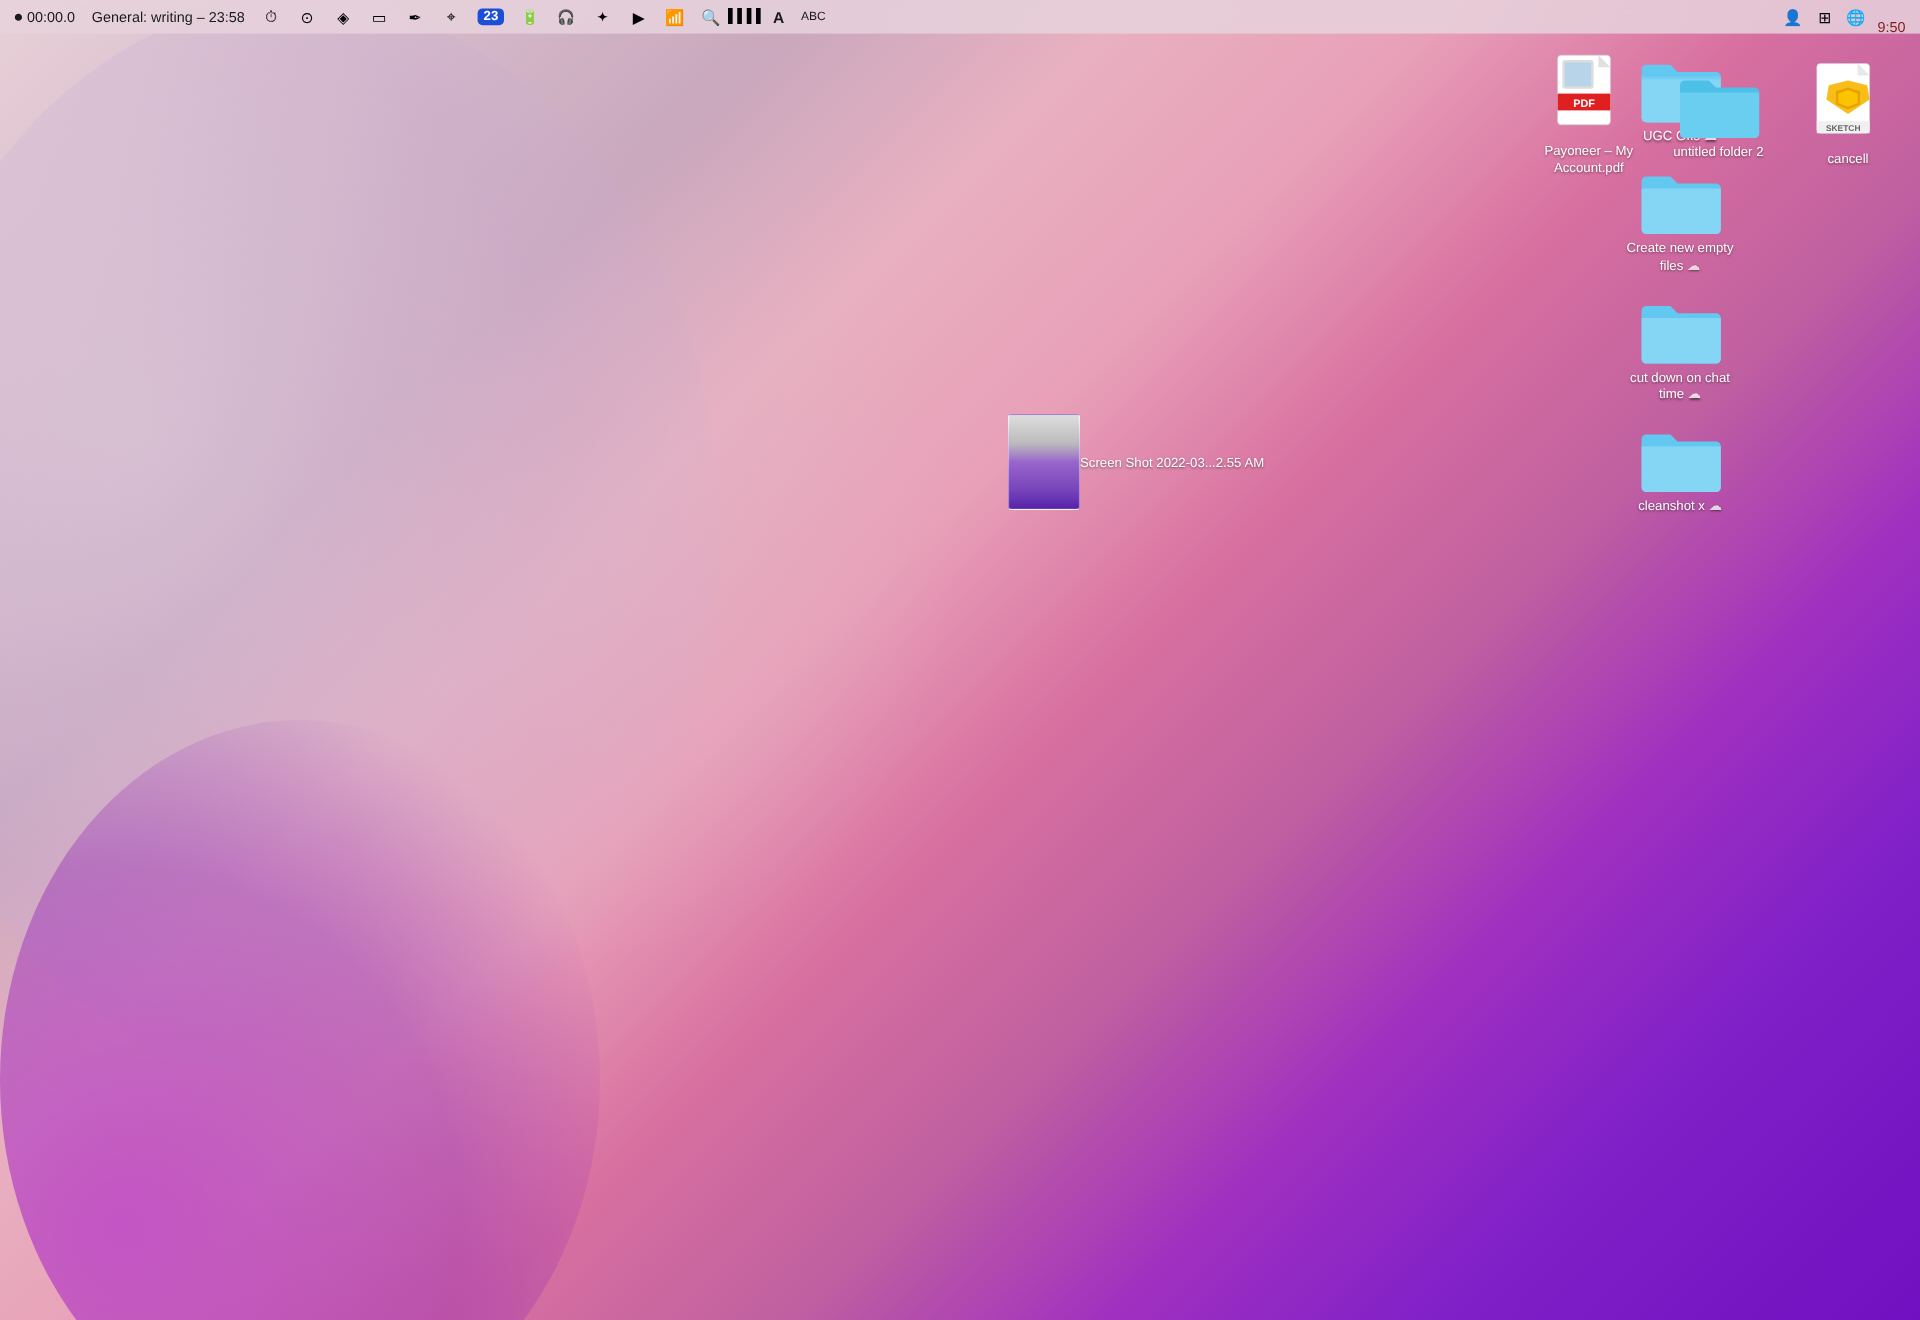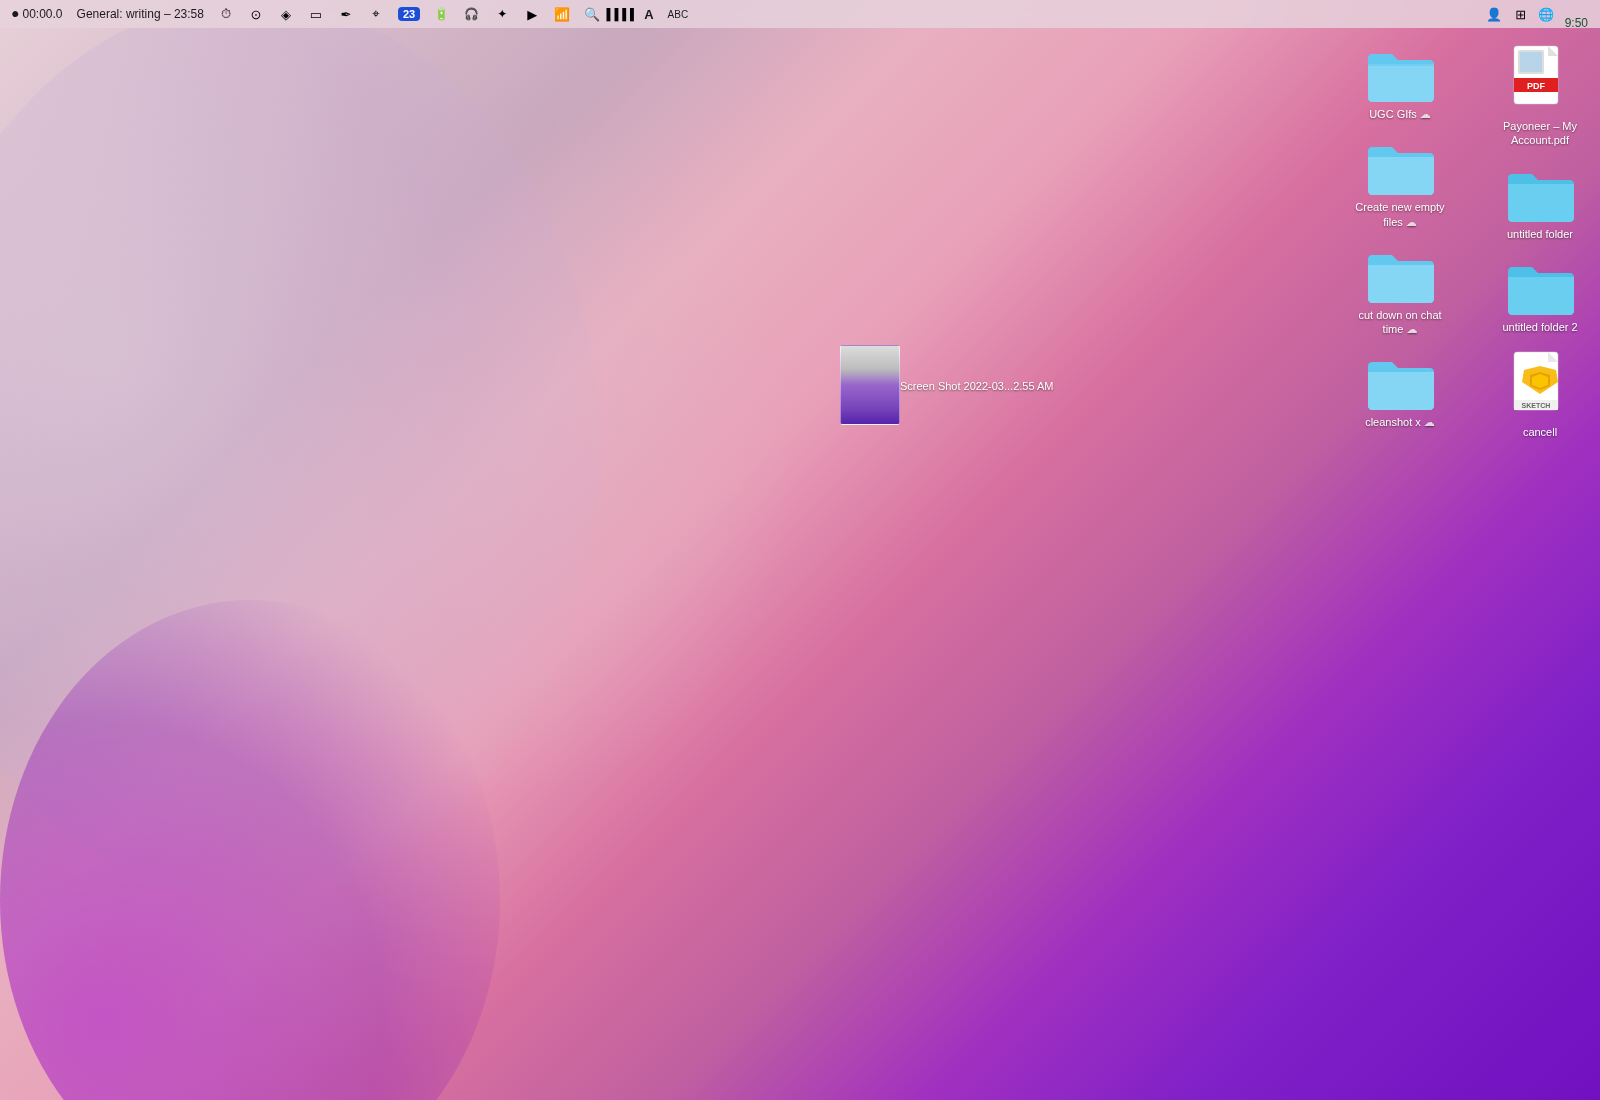--- a/index.html
+++ b/index.html
@@ -101,41 +101,41 @@
       height: 16px;
       display: flex;
       align-items: center;
       justify-content: center;
       font-size: 13px;
     }
 
     .menubar-time {
       font-size: 12px;
       font-weight: 500;
-      color: #14532d;
+      color: #7f1d1d;
       margin-top: 17px;
     }
 
     
     .desktop-icons-right {
       position: absolute;
       top: 40px;
       right: 150px;
       display: flex;
       flex-direction: column;
       align-items: flex-start;
       gap: 8px;
     }
 
     .desktop-icons-far-right {
       position: absolute;
       top: 40px;
       right: 10px;
       display: flex;
-      flex-direction: column;
+      flex-direction: row;
       align-items: center;
       gap: 8px;
     }
 
     
     .desktop-icon {
       display: flex;
       flex-direction: column;
       align-items: center;
       width: 100px;
@@ -360,37 +360,28 @@
 
         <text x="26" y="45" font-size="9" fill="white" font-weight="700" text-anchor="middle" font-family="Arial">PDF</text>
 
         <rect x="8" y="6" width="26" height="24" rx="2" fill="#ddd"></rect>
         <rect x="10" y="8" width="22" height="20" rx="1" fill="#b8d4e8"></rect>
       </svg>
     </div>
     <div class="icon-label">Payoneer – My Account.pdf</div>
   </div>
 
+
   <div class="desktop-icon">
     <div class="folder-icon">
       <svg viewBox="0 0 72 60" fill="none" xmlns="http://www.w3.org/2000/svg">
         <path d="M4 14C4 11.8 5.8 10 8 10H28L34 16H66C68.2 16 70 17.8 70 20V54C70 56.2 68.2 58 66 58H8C5.8 58 4 56.2 4 54V14Z" fill="#4DC0E8"></path>
         <path d="M4 20H70V54C70 56.2 68.2 58 66 58H8C5.8 58 4 56.2 4 54V20Z" fill="#6ACEF0"></path>
       </svg>
     </div>
-    <div class="icon-label">untitled folder</div>
-  </div>
-
-  <div class="desktop-icon">
-    <div class="folder-icon">
-      <svg viewBox="0 0 72 60" fill="none" xmlns="http://www.w3.org/2000/svg">
-        <path d="M4 14C4 11.8 5.8 10 8 10H28L34 16H66C68.2 16 70 17.8 70 20V54C70 56.2 68.2 58 66 58H8C5.8 58 4 56.2 4 54V14Z" fill="#4DC0E8"></path>
-        <path d="M4 20H70V54C70 56.2 68.2 58 66 58H8C5.8 58 4 56.2 4 54V20Z" fill="#6ACEF0"></path>
-      </svg>
-    </div>
     <div class="icon-label">untitled folder 2</div>
   </div>
 
 
   <div class="desktop-icon">
     <div class="sketch-icon-wrap">
       <svg width="60" height="72" viewBox="0 0 60 72" fill="none" xmlns="http://www.w3.org/2000/svg">
 
         <rect x="4" y="2" width="44" height="58" rx="3" fill="white" stroke="#ccc" stroke-width="0.5"></rect>
 

